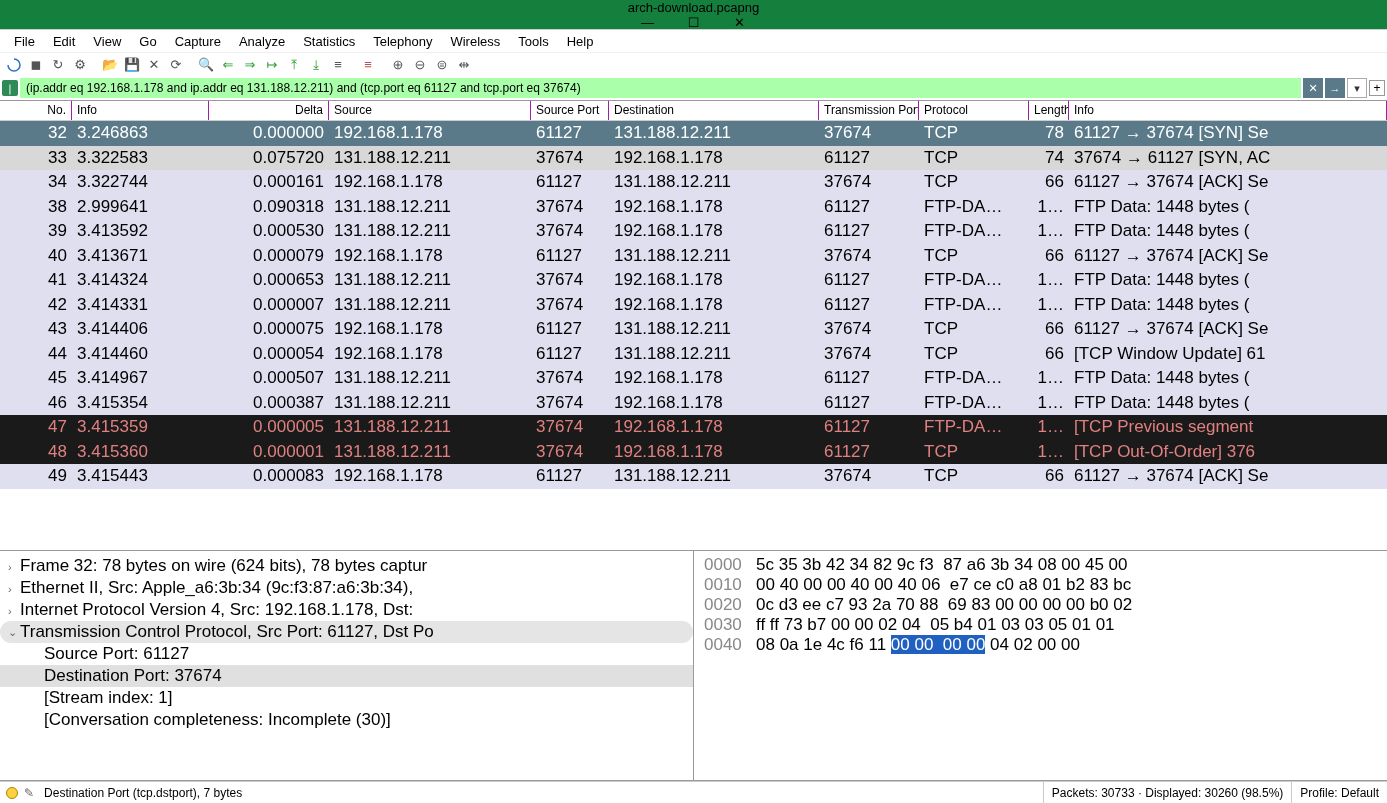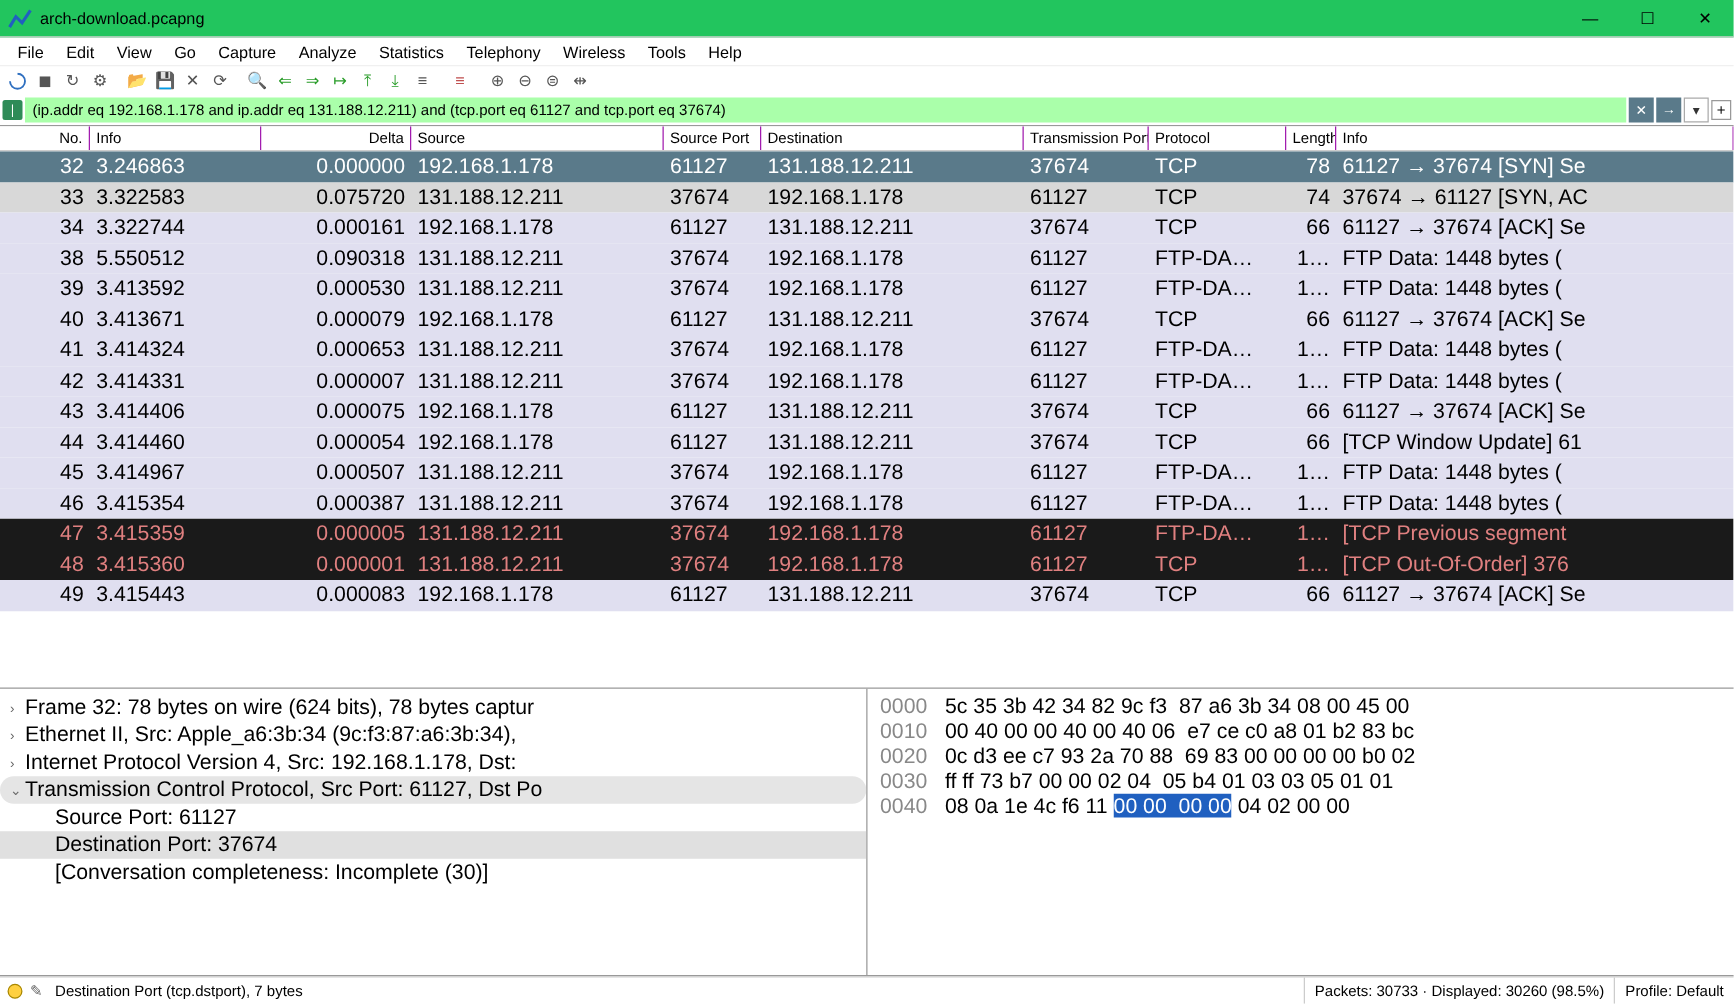--- a/index.html
+++ b/index.html
@@ -1,19 +1,19 @@
 <!DOCTYPE html>
 <html><head>
 <meta charset="utf-8">
 <style>
 * { margin: 0; padding: 0; box-sizing: border-box; font-family: "Segoe UI", Tahoma, sans-serif; }
 body { background: #fff; width: 1387px; height: 803px; overflow: hidden; display: flex; flex-direction: column; font-size: 13px; }
 
 
-.titlebar { height: 30px; background: #22c55e; display: flex; align-items: center; border-bottom: 1px solid #d0d0d0; }
+.titlebar { height: 30px; background: #15803d; display: flex; align-items: center; border-bottom: 1px solid #d0d0d0; flex-direction: column; }
 .titlebar .app-icon { width: 20px; height: 20px; margin: 0 6px; }
 .titlebar .title { flex: 1; font-size: 13px; color: #000; }
 .titlebar .win-btns { display: flex; height: 100%; }
 .titlebar .win-btn { width: 46px; display: flex; align-items: center; justify-content: center; color: #000; font-size: 13px; }
 
 
 .menubar { height: 22px; display: flex; align-items: center; padding: 0 6px; gap: 2px; }
 .menubar .menu { padding: 2px 8px; font-size: 13px; }
 
 
@@ -182,21 +182,21 @@
         <div class="cell c-src">192.168.1.178</div>
         <div class="cell c-sport">61127</div>
         <div class="cell c-dst">131.188.12.211</div>
         <div class="cell c-dport">37674</div>
         <div class="cell c-proto">TCP</div>
         <div class="cell c-len">66</div>
         <div class="cell c-info">61127 → 37674 [ACK] Se</div>
       </div>
       <div class="plist-row bg-lavender">
         <div class="cell c-no">38</div>
-        <div class="cell c-time">5.550512</div>
+        <div class="cell c-time">2.999641</div>
         <div class="cell c-delta">0.090318</div>
         <div class="cell c-src">131.188.12.211</div>
         <div class="cell c-sport">37674</div>
         <div class="cell c-dst">192.168.1.178</div>
         <div class="cell c-dport">61127</div>
         <div class="cell c-proto">FTP-DA…</div>
         <div class="cell c-len">1…</div>
         <div class="cell c-info">FTP Data: 1448 bytes (</div>
       </div>
       <div class="plist-row bg-lavender">
@@ -335,20 +335,21 @@
 </div>
 
 <div class="bottom-panes">
   <div class="tree-pane" id="tree-pane">
       <div class="tree-line" style="padding-left: 8px;"><span class="tree-exp">›</span><span>Frame 32: 78 bytes on wire (624 bits), 78 bytes captur</span></div>
       <div class="tree-line" style="padding-left: 8px;"><span class="tree-exp">›</span><span>Ethernet II, Src: Apple_a6:3b:34 (9c:f3:87:a6:3b:34),</span></div>
       <div class="tree-line" style="padding-left: 8px;"><span class="tree-exp">›</span><span>Internet Protocol Version 4, Src: 192.168.1.178, Dst:</span></div>
       <div class="tree-line selected" style="padding-left: 8px;"><span class="tree-exp">⌄</span><span>Transmission Control Protocol, Src Port: 61127, Dst Po</span></div>
       <div class="tree-line" style="padding-left: 32px;"><span class="tree-exp"></span><span>Source Port: 61127</span></div>
       <div class="tree-line hl" style="padding-left: 32px;"><span class="tree-exp"></span><span>Destination Port: 37674</span></div>
+      <div class="tree-line" style="padding-left: 32px;"><span class="tree-exp"></span><span>[Stream index: 1]</span></div>
       <div class="tree-line" style="padding-left: 32px;"><span class="tree-exp"></span><span>[Conversation completeness: Incomplete (30)]</span></div>
     </div>
   <div class="hex-pane" id="hex-pane"><div><span class="hex-offset">0000   </span><span>5c 35 3b 42 34 82 9c f3  87 a6 3b 34 08 00 45 00</span></div><div><span class="hex-offset">0010   </span><span>00 40 00 00 40 00 40 06  e7 ce c0 a8 01 b2 83 bc</span></div><div><span class="hex-offset">0020   </span><span>0c d3 ee c7 93 2a 70 88  69 83 00 00 00 00 b0 02</span></div><div><span class="hex-offset">0030   </span><span>ff ff 73 b7 00 00 02 04  05 b4 01 03 03 05 01 01</span></div><div><span class="hex-offset">0040   </span><span>08 0a 1e 4c f6 11 </span><span class="hex-sel">00 00  00 00</span><span> 04 02 00 00</span></div></div>
 </div>
 
 <div class="statusbar">
   <div class="status-led"></div>
   <div class="status-icon">✎</div>
   <div class="status-left">Destination Port (tcp.dstport), 7 bytes</div>
   <div class="status-cell">Packets: 30733 · Displayed: 30260 (98.5%)</div>

